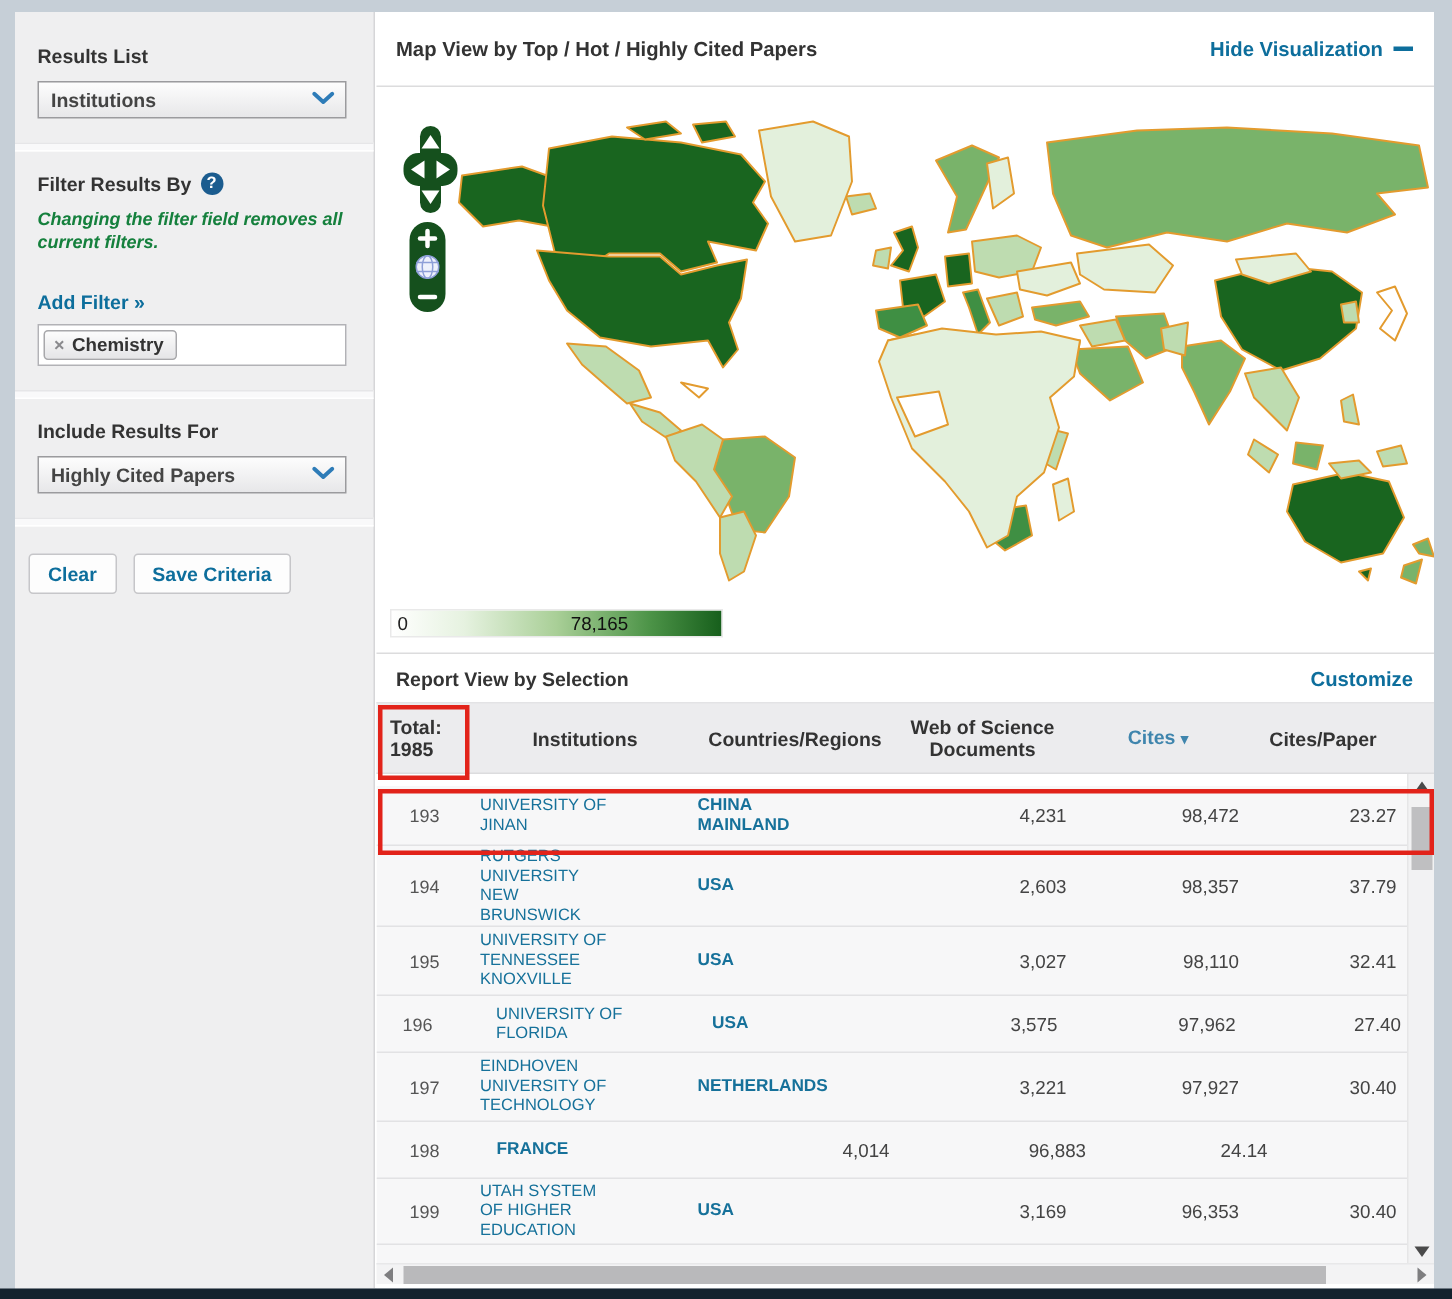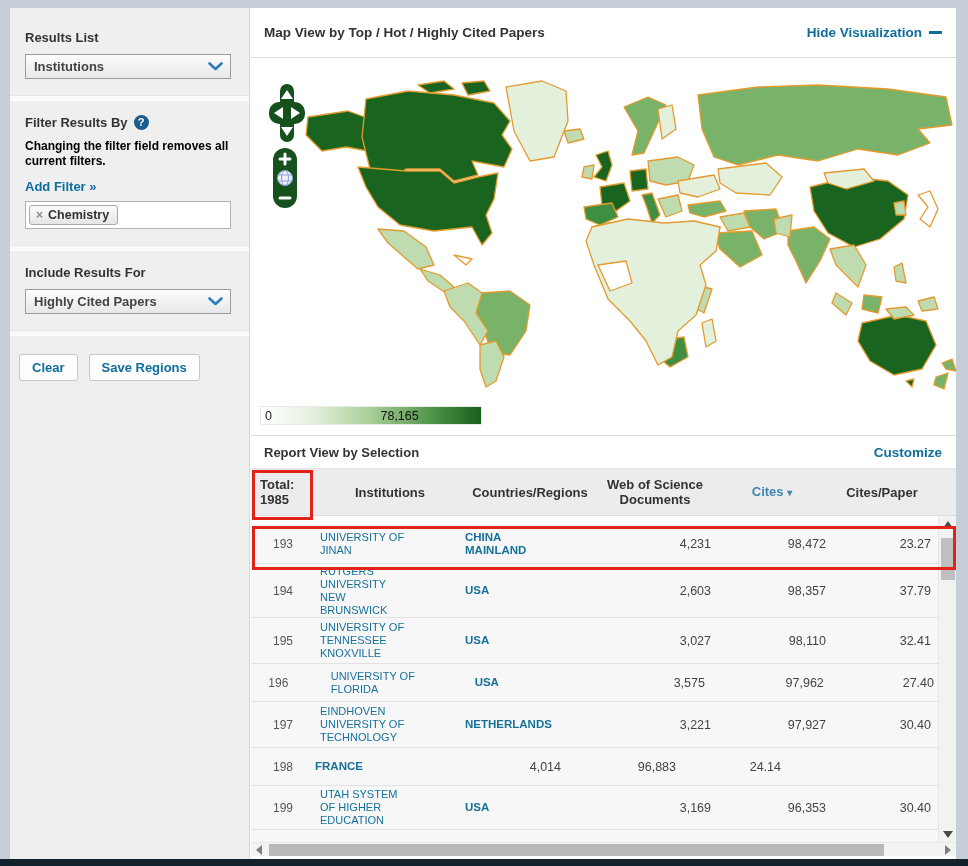--- a/index.html
+++ b/index.html
@@ -30,21 +30,21 @@
   .select {
     height: 25px; width: 206px; border: 1px solid #9b9b9e; background: linear-gradient(#fdfdfd, #e7e7e9);
     display: flex; align-items: center; justify-content: space-between;
     padding: 0 6px 0 8px; cursor: pointer;
   }
   .select .sel-text { font-size: 13px; font-weight: bold; color: #444; }
   .help-badge {
     width: 15px; height: 15px; border-radius: 50%; background: #1b5c8f; color: #fff;
     font-size: 11px; font-weight: bold; text-align: center; line-height: 15px; display: inline-block;
   }
-  .side-note { font-size: 12px; font-weight: bold; color: #000000; line-height: 15px; margin-bottom: 8px; }
+  .side-note { font-size: 12px; font-style: italic; font-weight: bold; color: #15803d; line-height: 15px; margin-bottom: 24px; }
   .side-link { font-size: 13px; font-weight: bold; color: #0d6e9c; text-decoration: none; display: inline-block; margin-bottom: 7px; cursor: pointer; }
   .filter-box {
     width: 206px; min-height: 28px; background: #fff; border: 1px solid #b2b2b6; padding: 3px;
   }
   .chip {
     display: inline-flex; align-items: center; gap: 5px; border: 1px solid #a8a8ab; border-radius: 3px;
     background: linear-gradient(#fcfcfc, #e5e5e7); padding: 2px 8px 2px 6px; cursor: pointer;
   }
   .chip .x { color: #8a8a8d; font-size: 12px; font-weight: bold; }
   .chip .chip-label { font-size: 12.5px; font-weight: bold; color: #333; }
@@ -178,21 +178,21 @@
               <path d="M2.5,2.5 L8.5,8 L14.5,2.5" fill="none" stroke="#2e7cb8" stroke-width="2.6" stroke-linecap="round" stroke-linejoin="round"></path>
             </svg>
         </span>
       </div>
     </div>
 
     <div class="side-sep"></div>
 
     <div class="btn-row">
       <button class="btn">Clear</button>
-      <button class="btn">Save Regions</button>
+      <button class="btn">Save Criteria</button>
     </div>
   </div>
 
   <div class="main">
 
     <div class="map-header">
       <span class="panel-title">Map View by Top / Hot / Highly Cited Papers</span>
       <span class="tlink">
         <span>Hide Visualization</span>
         <span class="minus-glyph"></span>
@@ -397,21 +397,21 @@
               <a class="cell-inner">EINDHOVEN UNIVERSITY OF TECHNOLOGY</a>
             </div>
           <div class="td td-country">
               <span class="cell-inner">NETHERLANDS</span>
             </div>
           <div class="td td-docs">3,221</div>
           <div class="td td-cites">97,927</div>
           <div class="td td-cpp">30.40</div>
         </div>
 
-        <div class="trow" style="height:38px;">
+        <div class="trow" style="height:38px;gap:16px;">
           <div class="td td-rank">198</div>
           <div class="td td-country">
               <span class="cell-inner">FRANCE</span>
             </div>
           <div class="td td-docs">4,014</div>
           <div class="td td-cites">96,883</div>
           <div class="td td-cpp">24.14</div>
         </div>
 
         <div class="trow" style="height:44px;">

